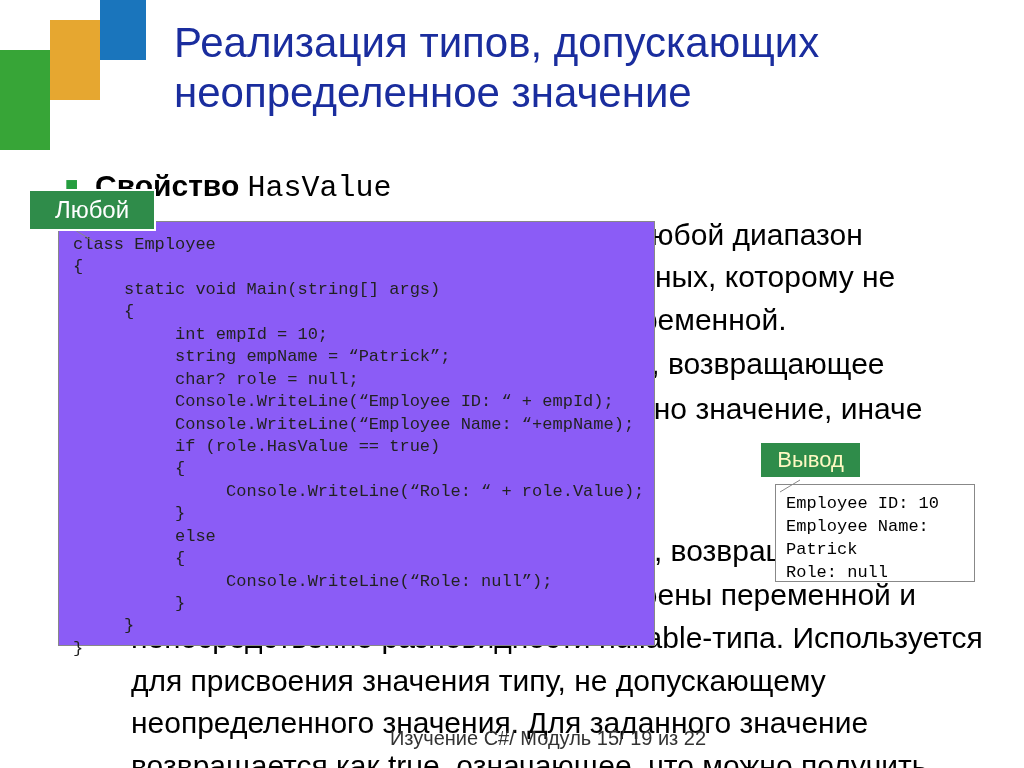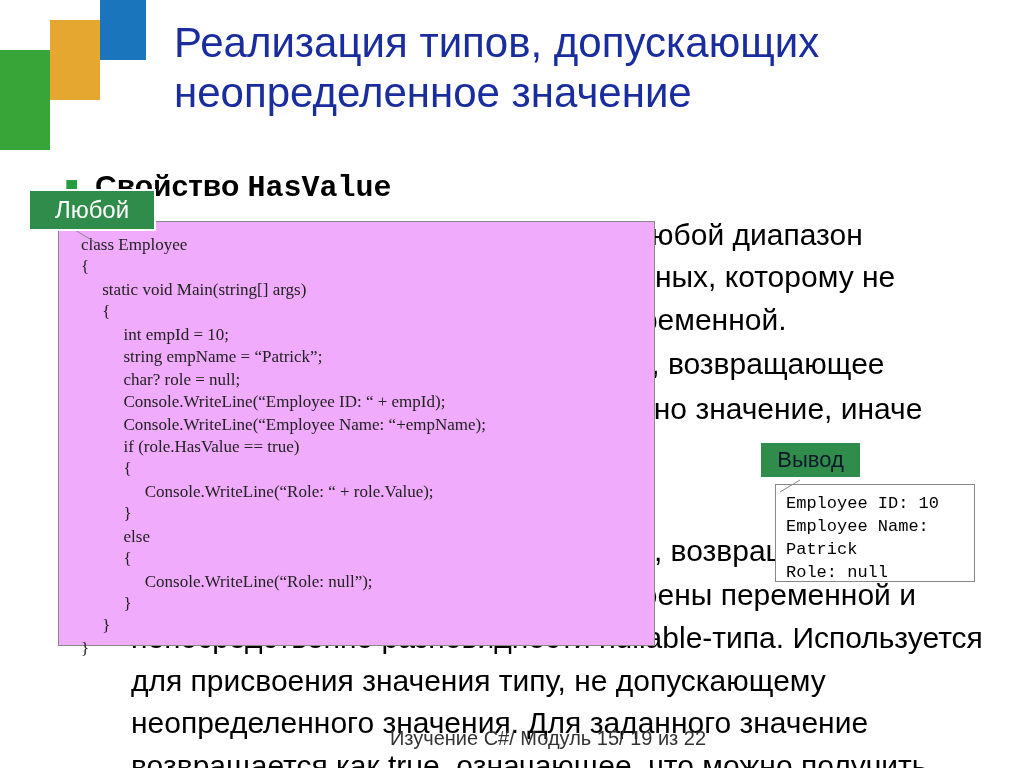--- a/index.html
+++ b/index.html
@@ -60,34 +60,34 @@
   .body-text .sub::before {
     content: "■";
     color: #c23b3b;
     position: absolute;
     left: 6px;
     top: 6px;
     font-size: 16px;
   }
   .code-hasvalue {
     font-family: "Courier New", monospace;
-    font-weight: bold;
+    font-weight: normal;
     margin-top: 28px;
   }
   .code-box {
     position: absolute;
     left: 58px;
     top: 221px;
     width: 597px;
     height: 425px;
-    background: #f0abfc;
+    background: #8b5cf6;
     border: 1px solid #888;
     z-index: 20;
-    padding: 12px 22px;
-    font-family: Liberation Serif, serif;
+    padding: 12px 14px;
+    font-family: Liberation Mono, monospace;
     font-size: 17px;
     line-height: 1.32;
     white-space: pre;
     color: #222;
   }
   .callout-example {
     position: absolute;
     left: 28px;
     top: 189px;
     width: 128px;
@@ -118,21 +118,21 @@
     word-break: break-word;
   }
   .callout-output {
     position: absolute;
     left: 759px;
     top: 441px;
     width: 103px;
     height: 38px;
     background: #2f8c4a;
     border: 2px solid #fff;
-    color: #0f172a;
+    color: #fef9c3;
     font-size: 22px;
     display: flex;
     align-items: center;
     justify-content: center;
     z-index: 30;
   }
   .footer {
     position: absolute;
     left: 0;
     bottom: 18px;

